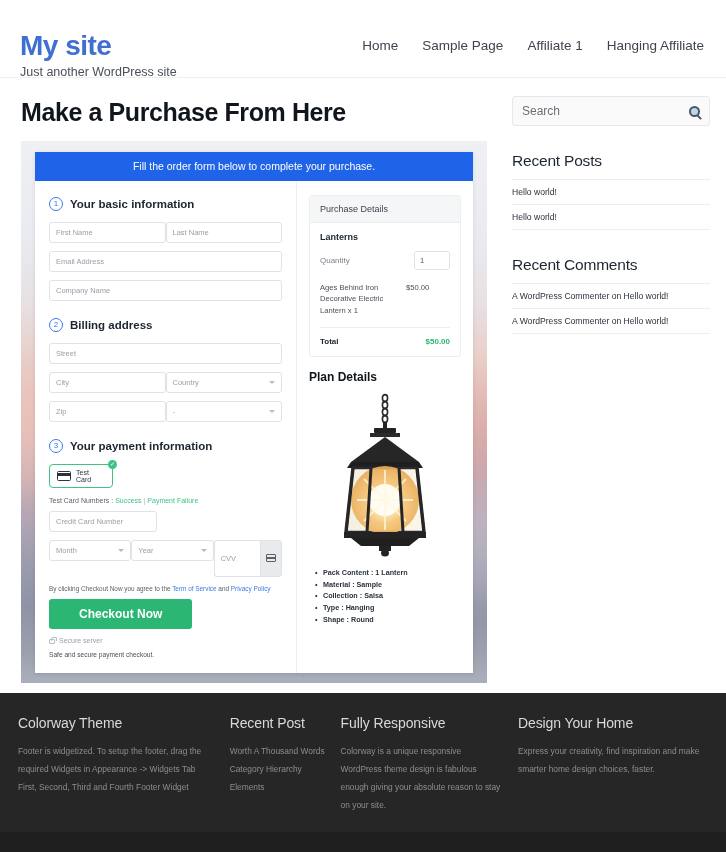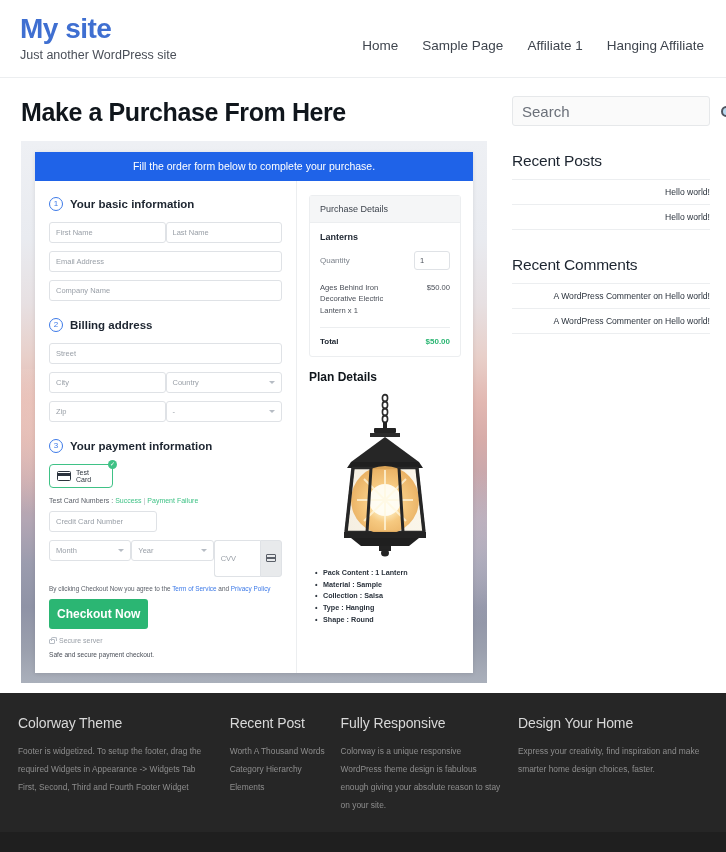--- a/index.html
+++ b/index.html
@@ -14,21 +14,21 @@
   
   .site-header {
     height: 78px;
     padding: 12px 20px 0 20px;
     display: flex;
     align-items: flex-start;
     justify-content: space-between;
     border-bottom: 1px solid #eceef0;
     position: relative;
   }
-  .brand-block { padding-top: 2px; }
+  .brand-block { padding-top: 2px; margin-top: 17px; }
   .site-title {
     font-size: 28px;
     font-weight: bold;
     color: #3f6fd1;
     letter-spacing: -0.5px;
     line-height: 1.1;
   }
   .site-tagline {
     font-size: 12.5px;
     color: #4a4f58;
@@ -275,21 +275,21 @@
   }
   .terms a { color: #3d7ae8; text-decoration: none; cursor: pointer; }
 
   .checkout-btn {
     background: #2bb673;
     color: #fff;
     border: none;
     border-radius: 3px;
     font-size: 12px;
     font-weight: bold;
-    padding: 8px 8px;
+    padding: 8px 30px;
     cursor: pointer;
     font-family: "Liberation Sans", sans-serif;
     display: block;
   }
   .secure-row {
     display: flex; align-items: center; gap: 4px;
     margin-top: 8px;
     font-size: 7px;
     color: #9aa0a8;
   }
@@ -336,21 +336,21 @@
     width: 36px; height: 19px;
     border: 1px solid #dfe2e6;
     border-radius: 3px;
     font-size: 7.5px;
     color: #4a4f58;
     display: flex; align-items: center;
     padding: 0 5px;
     cursor: text;
   }
   .pd-line {
-    display: flex; justify-content: space-between; gap: 8px;
+    display: flex; justify-content: flex-start; 
     font-size: 7.6px; color: #4a4f58; line-height: 1.55;
     padding-bottom: 10px;
     border-bottom: 1px solid #eceef0;
   }
   .pd-line .desc { max-width: 86px; }
   .pd-line .amt { white-space: nowrap; font-size: 7.6px; }
   .pd-total {
     display: flex; justify-content: space-between;
     padding-top: 9px;
     font-size: 8px;
@@ -389,21 +389,21 @@
     height: 30px;
     display: flex;
     align-items: center;
     justify-content: space-between;
     padding: 0 9px;
     margin-bottom: 26px;
   }
   .search-input {
     border: none;
     background: transparent;
-    font-size: 15px;
+    font-size: 12px;
     color: #5b6069;
     outline: none;
     flex: 1;
     font-family: "Liberation Sans", sans-serif;
   }
   .search-input::placeholder { color: #6b7079; }
   .mag {
     width: 11px; height: 11px;
     border: 2px solid #4f5560;
     border-radius: 50%;
@@ -421,21 +421,21 @@
     transform: rotate(45deg);
     border-radius: 1px;
   }
   .widget-title {
     font-size: 15.5px;
     color: #1d2530;
     font-weight: normal;
     letter-spacing: -0.2px;
     margin-bottom: 9px;
   }
-  .widget-list { list-style: none; margin-bottom: 26px; text-align: right; }
+  .widget-list { list-style: none; margin-bottom: 26px; }
   .widget-list li {
     border-top: 1px solid #eceef0;
     padding: 7px 0 7px 0;
     font-size: 8.6px;
     color: #2b333d;
     cursor: pointer;
   }
   .widget-list li:last-child { border-bottom: 1px solid #eceef0; }
 
   

